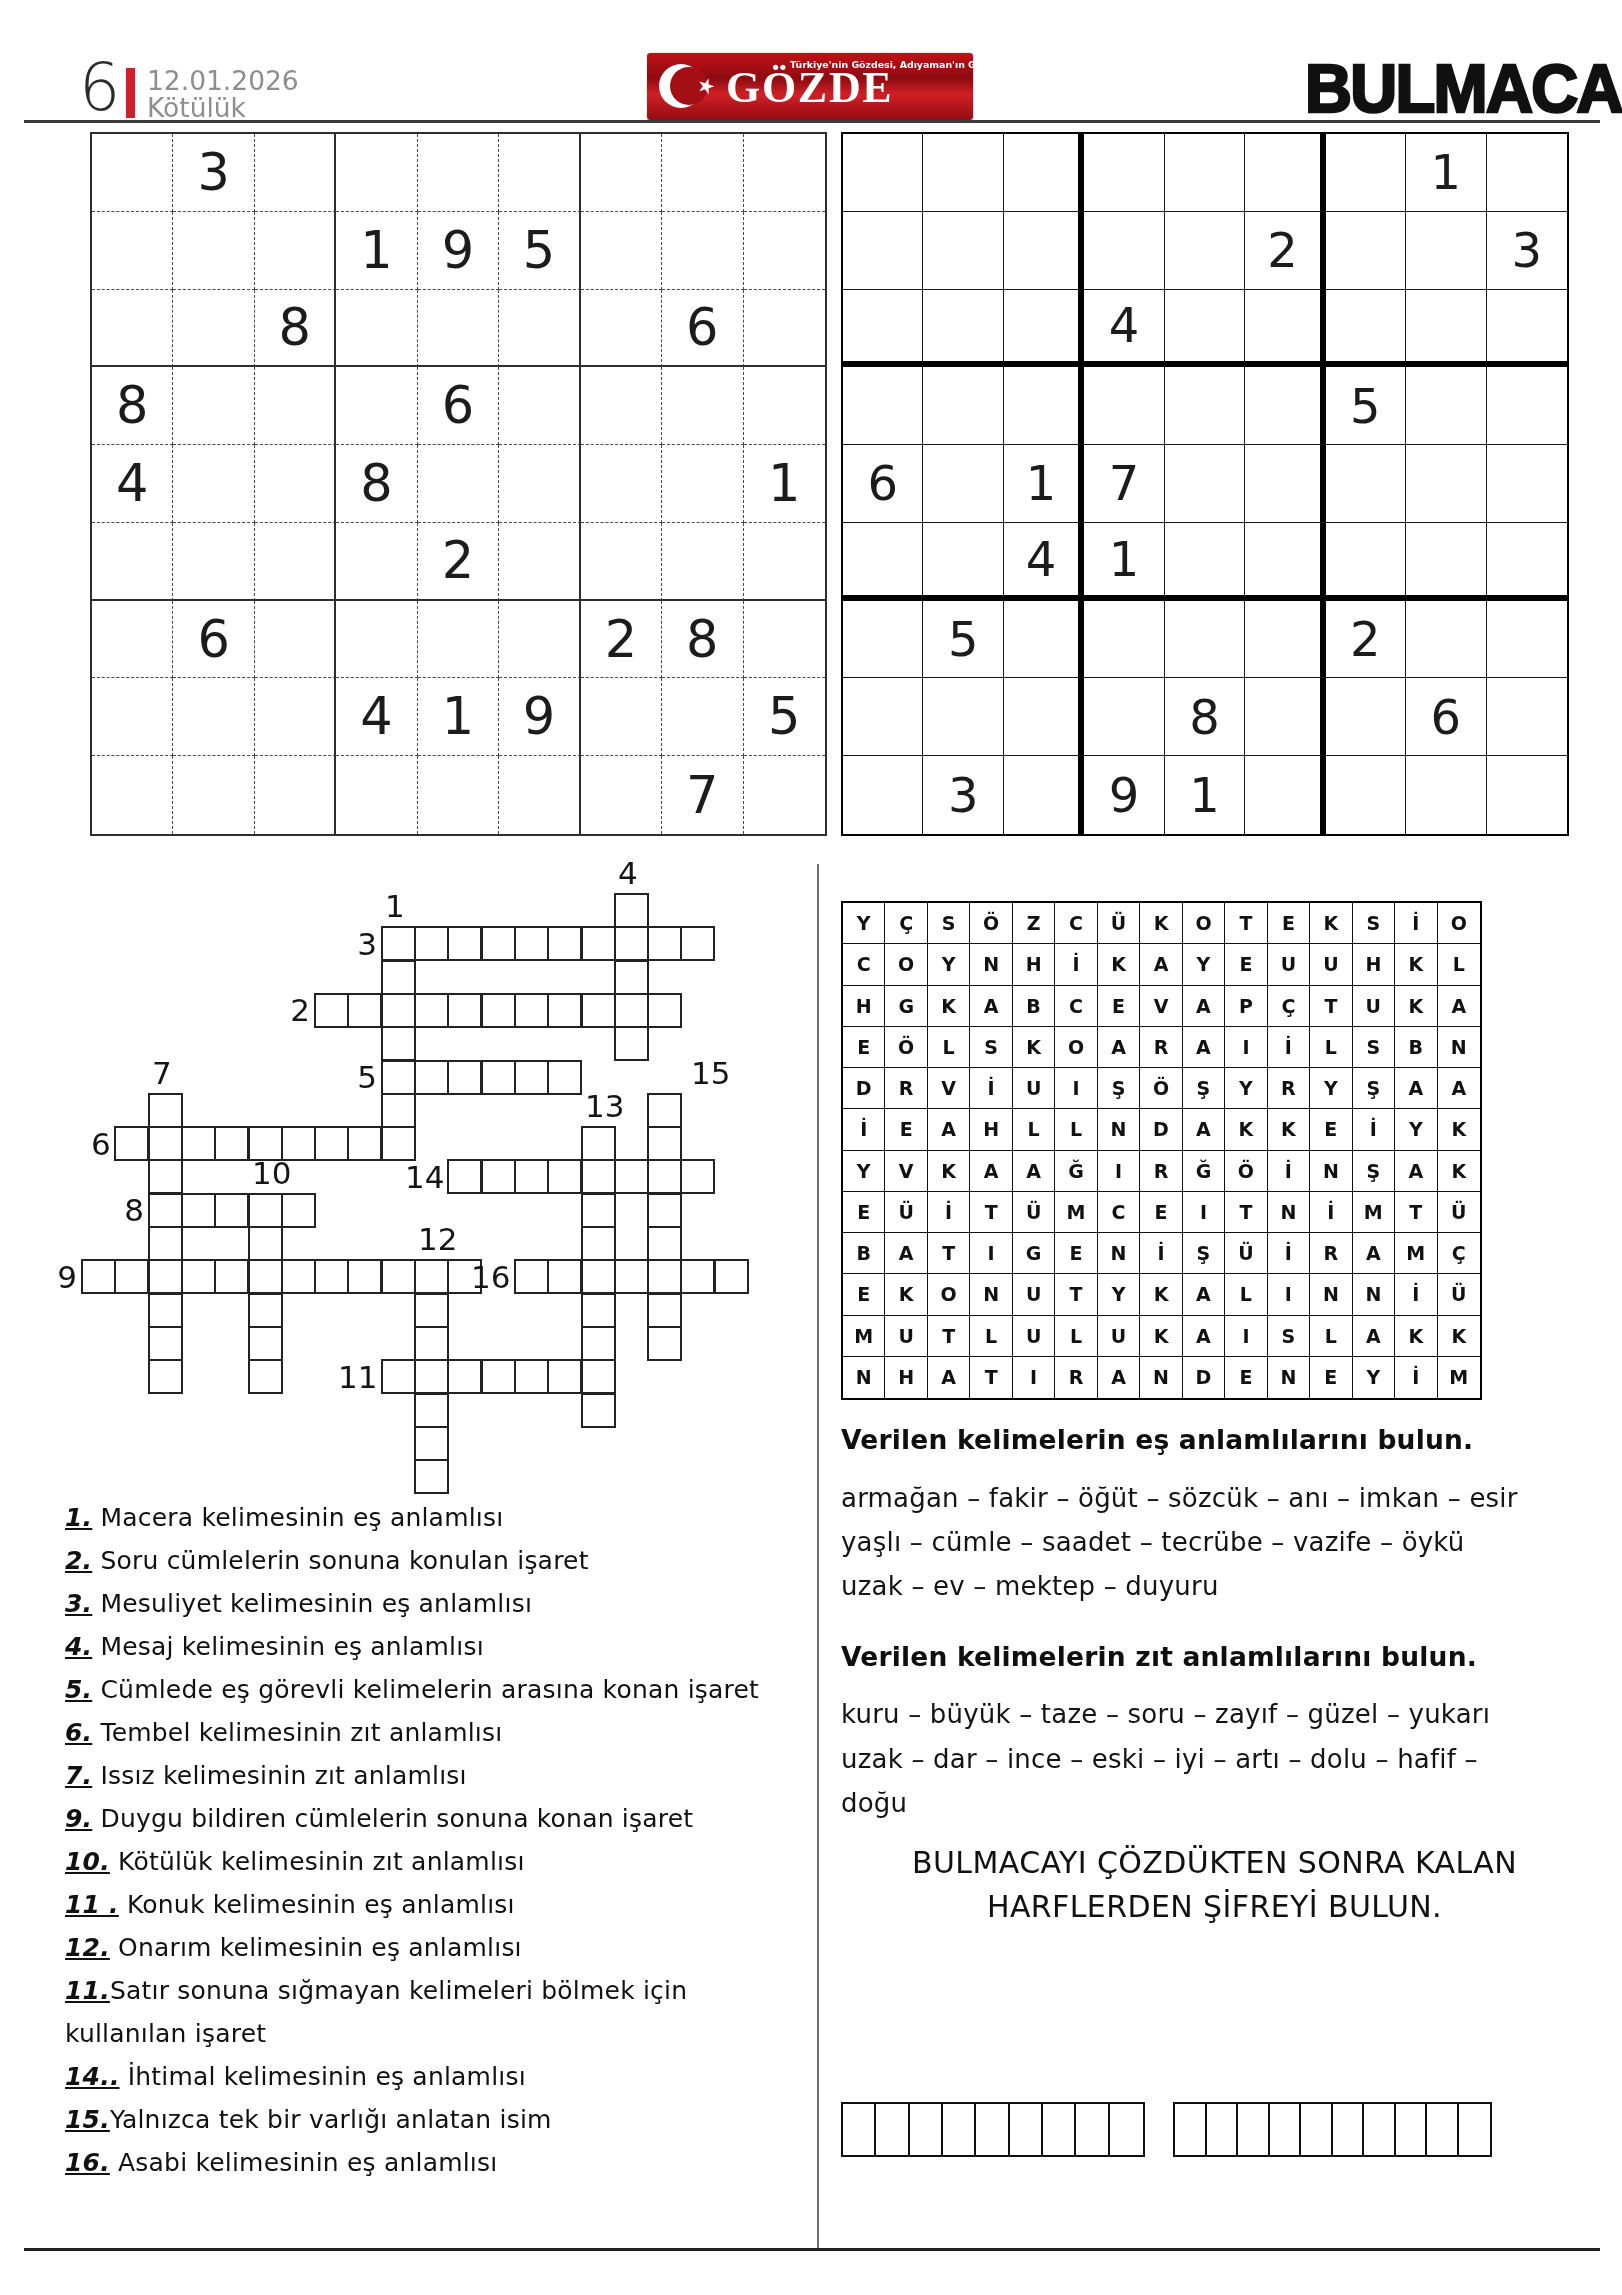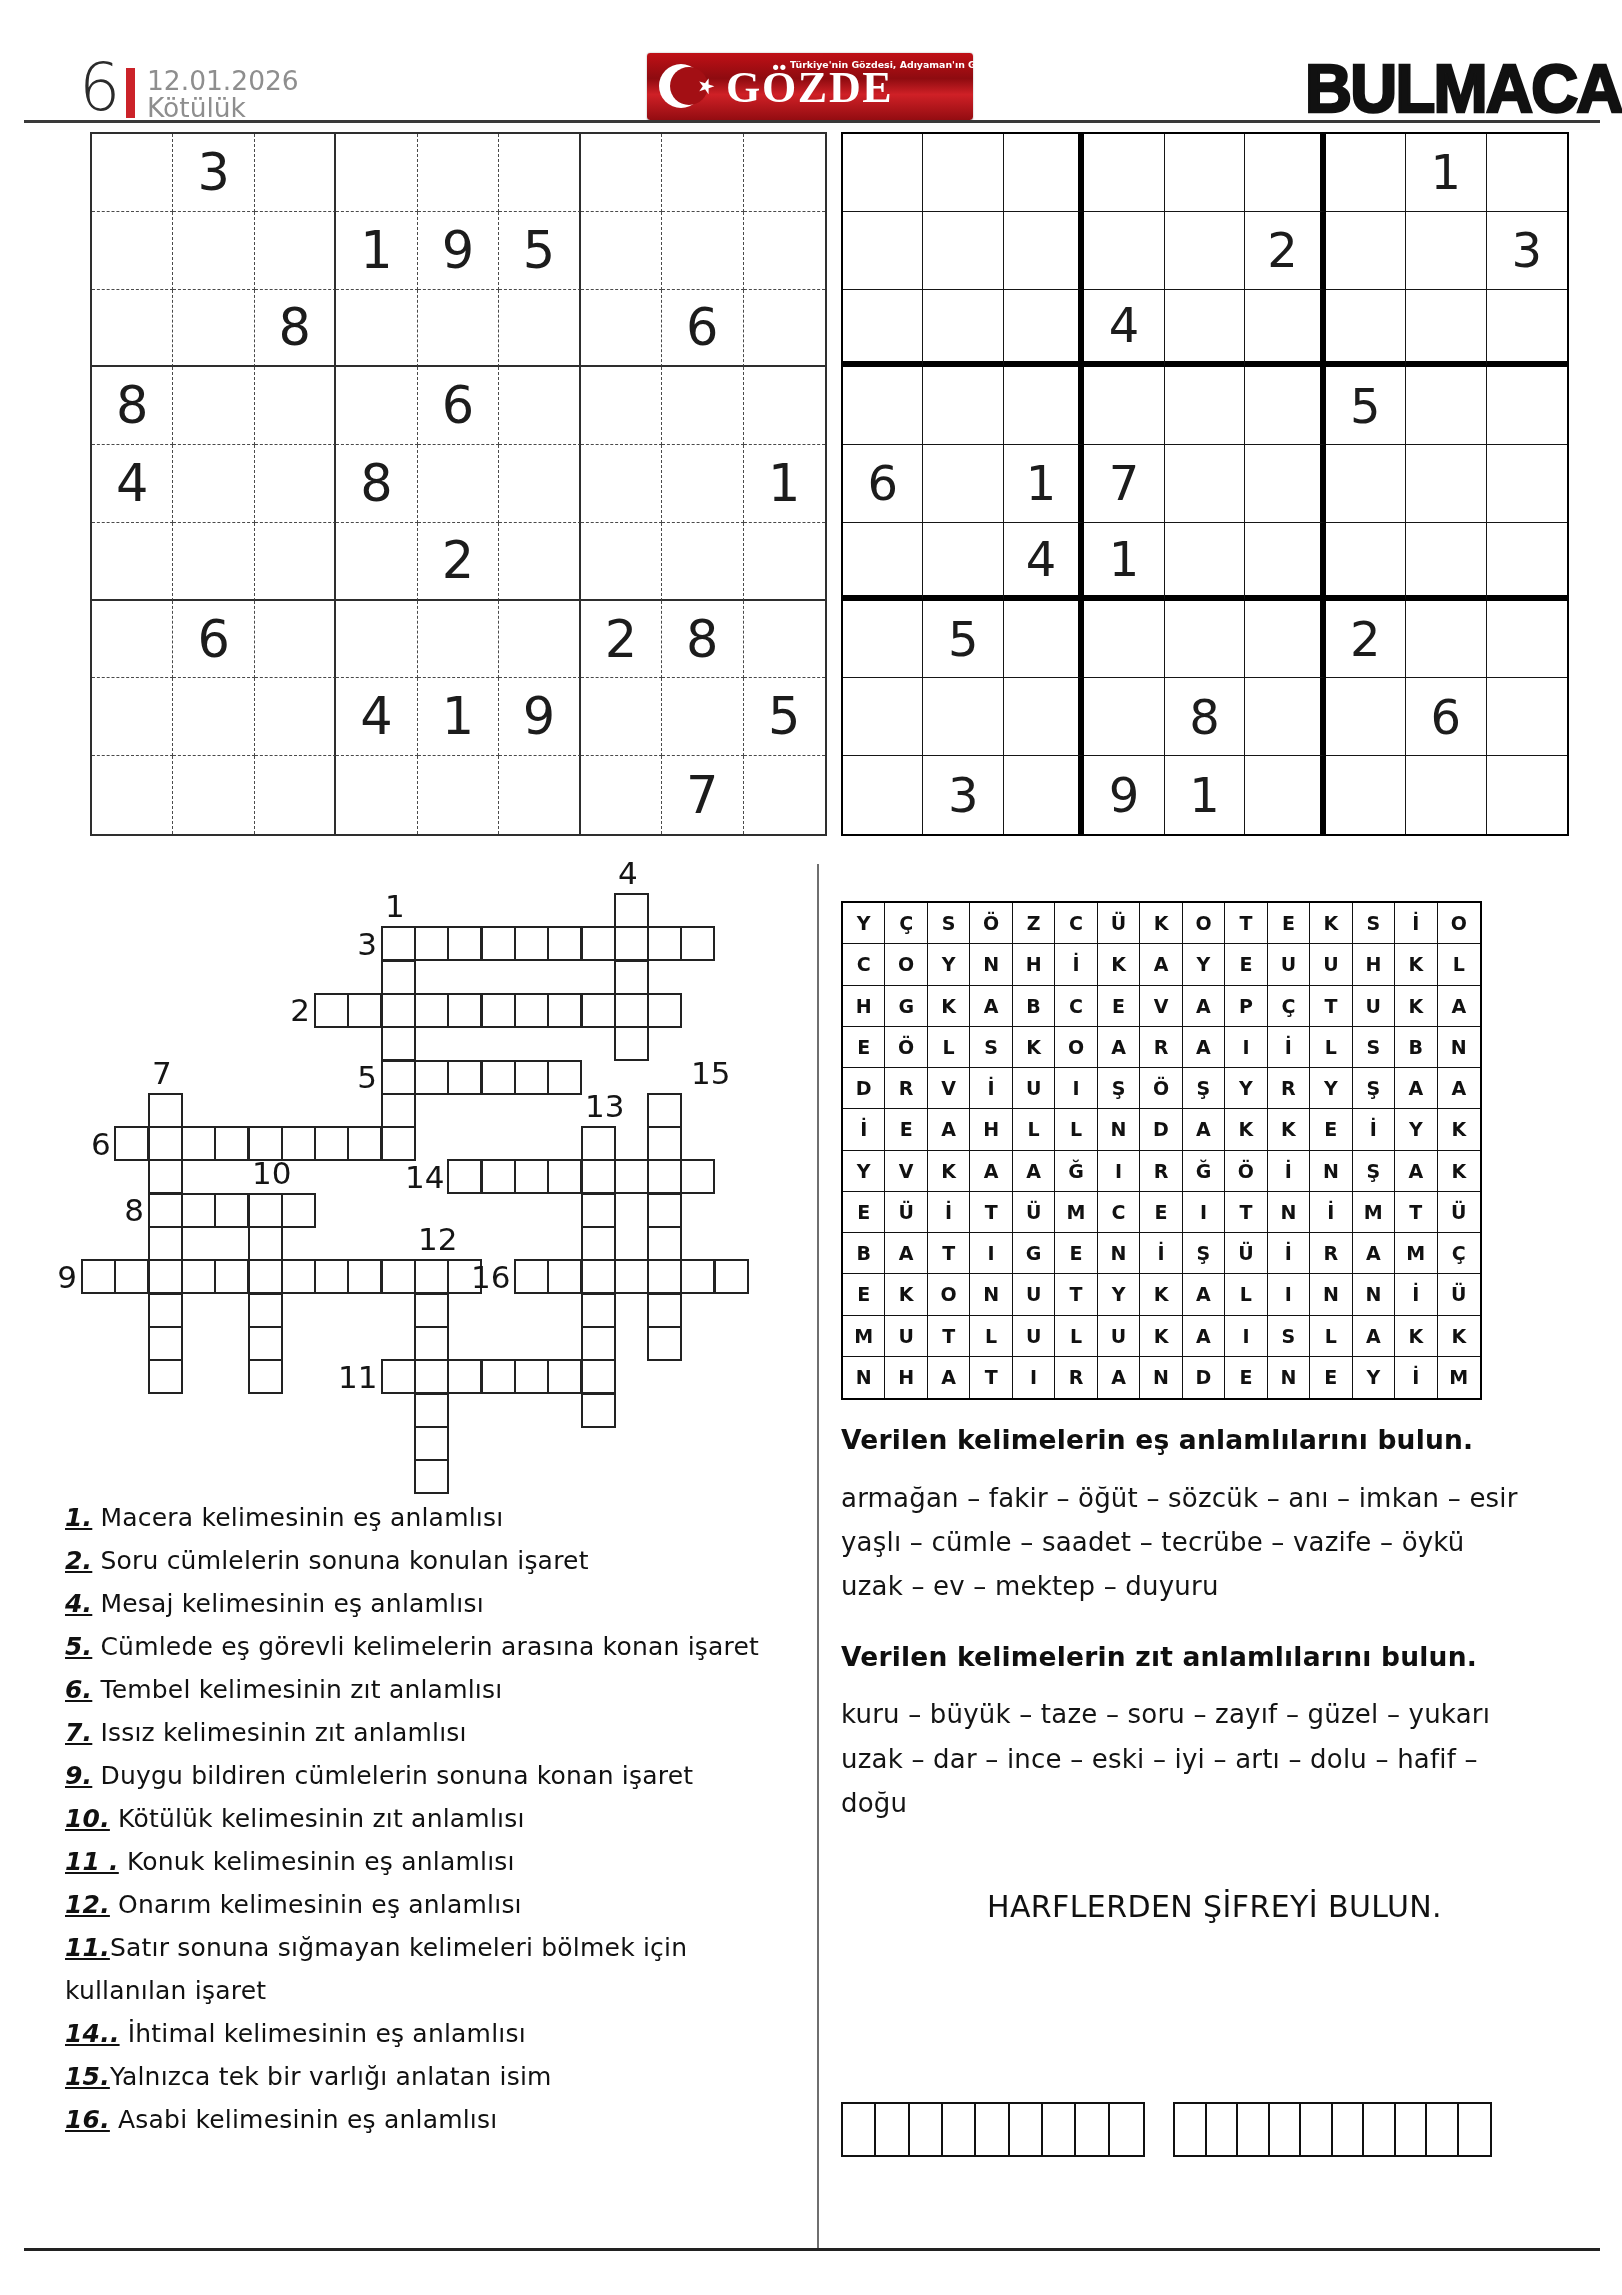--- a/index.html
+++ b/index.html
@@ -380,20 +380,21 @@
       <div class="cw-cell" style="left: 466px; top: 366px;"></div>
       <div class="cw-cell" style="left: 533px; top: 366px;"></div>
       <div class="cw-cell" style="left: 599px; top: 366px;"></div>
       <div class="cw-cell" style="left: 633px; top: 366px;"></div>
       <div class="cw-label h" style="left: 390px; top: 369px;">16</div>
     </div>
 
   <div id="clues" class="abs clues">
       <div class="clue-line"><span class="clue-label">1.</span> Macera kelimesinin eş anlamlısı</div>
       <div class="clue-line"><span class="clue-label">2.</span> Soru cümlelerin sonuna konulan işaret</div>
+      <div class="clue-line"><span class="clue-label">3.</span> Mesuliyet kelimesinin eş anlamlısı</div>
       <div class="clue-line"><span class="clue-label">4.</span> Mesaj kelimesinin eş anlamlısı</div>
       <div class="clue-line"><span class="clue-label">5.</span> Cümlede eş görevli kelimelerin arasına konan işaret</div>
       <div class="clue-line"><span class="clue-label">6.</span> Tembel kelimesinin zıt anlamlısı</div>
       <div class="clue-line"><span class="clue-label">7.</span> Issız kelimesinin zıt anlamlısı</div>
       <div class="clue-line"><span class="clue-label">9.</span> Duygu bildiren cümlelerin sonuna konan işaret</div>
       <div class="clue-line"><span class="clue-label">10.</span> Kötülük kelimesinin zıt anlamlısı</div>
       <div class="clue-line"><span class="clue-label">11 .</span> Konuk kelimesinin eş anlamlısı</div>
       <div class="clue-line"><span class="clue-label">12.</span> Onarım kelimesinin eş anlamlısı</div>
       <div class="clue-line"><span class="clue-label">11.</span>Satır sonuna sığmayan kelimeleri bölmek için</div>
       <div class="clue-line">kullanılan işaret</div>
@@ -593,20 +594,21 @@
       <div class="abs task-line" style="top: 1571px;">uzak – ev – mektep – duyuru</div>
     </div>
 
   <div class="abs task-title" style="top:1641px">Verilen kelimelerin zıt anlamlılarını bulun.</div>
   <div id="ant-lines">
       <div class="abs task-line" style="top: 1699px;">kuru – büyük – taze – soru – zayıf – güzel – yukarı</div>
       <div class="abs task-line" style="top: 1744px;">uzak – dar – ince – eski – iyi – artı – dolu – hafif –</div>
       <div class="abs task-line" style="top: 1788px;">doğu</div>
     </div>
 
+  <div class="abs cipher-note" style="top:1845px">BULMACAYI ÇÖZDÜKTEN SONRA KALAN</div>
   <div class="abs cipher-note" style="top:1889px">HARFLERDEN ŞİFREYİ BULUN.</div>
 
   <div id="cipher-box-1" class="abs cipher-box" style="left:841px; top:2102px; width:304px; height:55px;">
       <div class="cipher-cell" style="width: 11.1111%;"></div>
       <div class="cipher-cell" style="width: 11.1111%;"></div>
       <div class="cipher-cell" style="width: 11.1111%;"></div>
       <div class="cipher-cell" style="width: 11.1111%;"></div>
       <div class="cipher-cell" style="width: 11.1111%;"></div>
       <div class="cipher-cell" style="width: 11.1111%;"></div>
       <div class="cipher-cell" style="width: 11.1111%;"></div>

